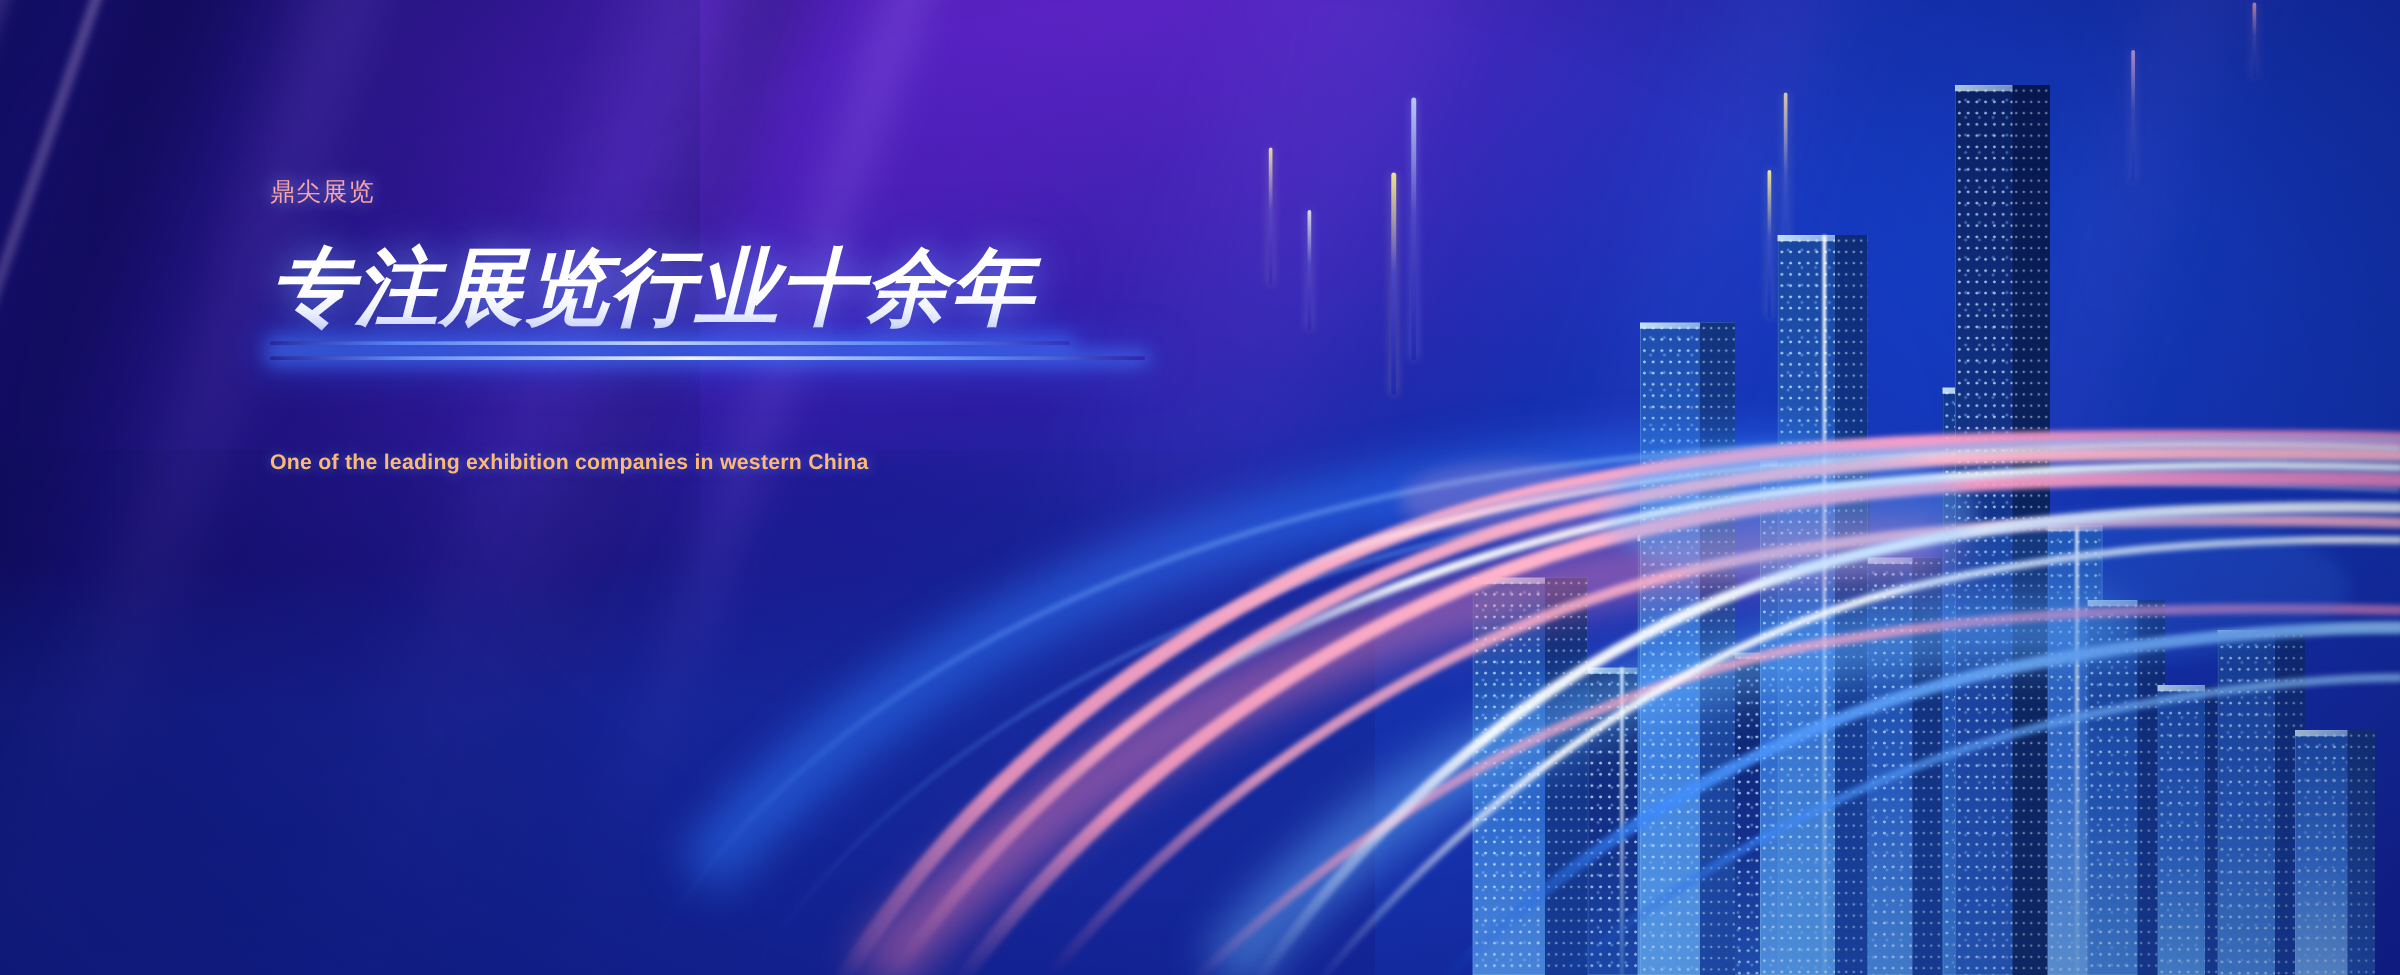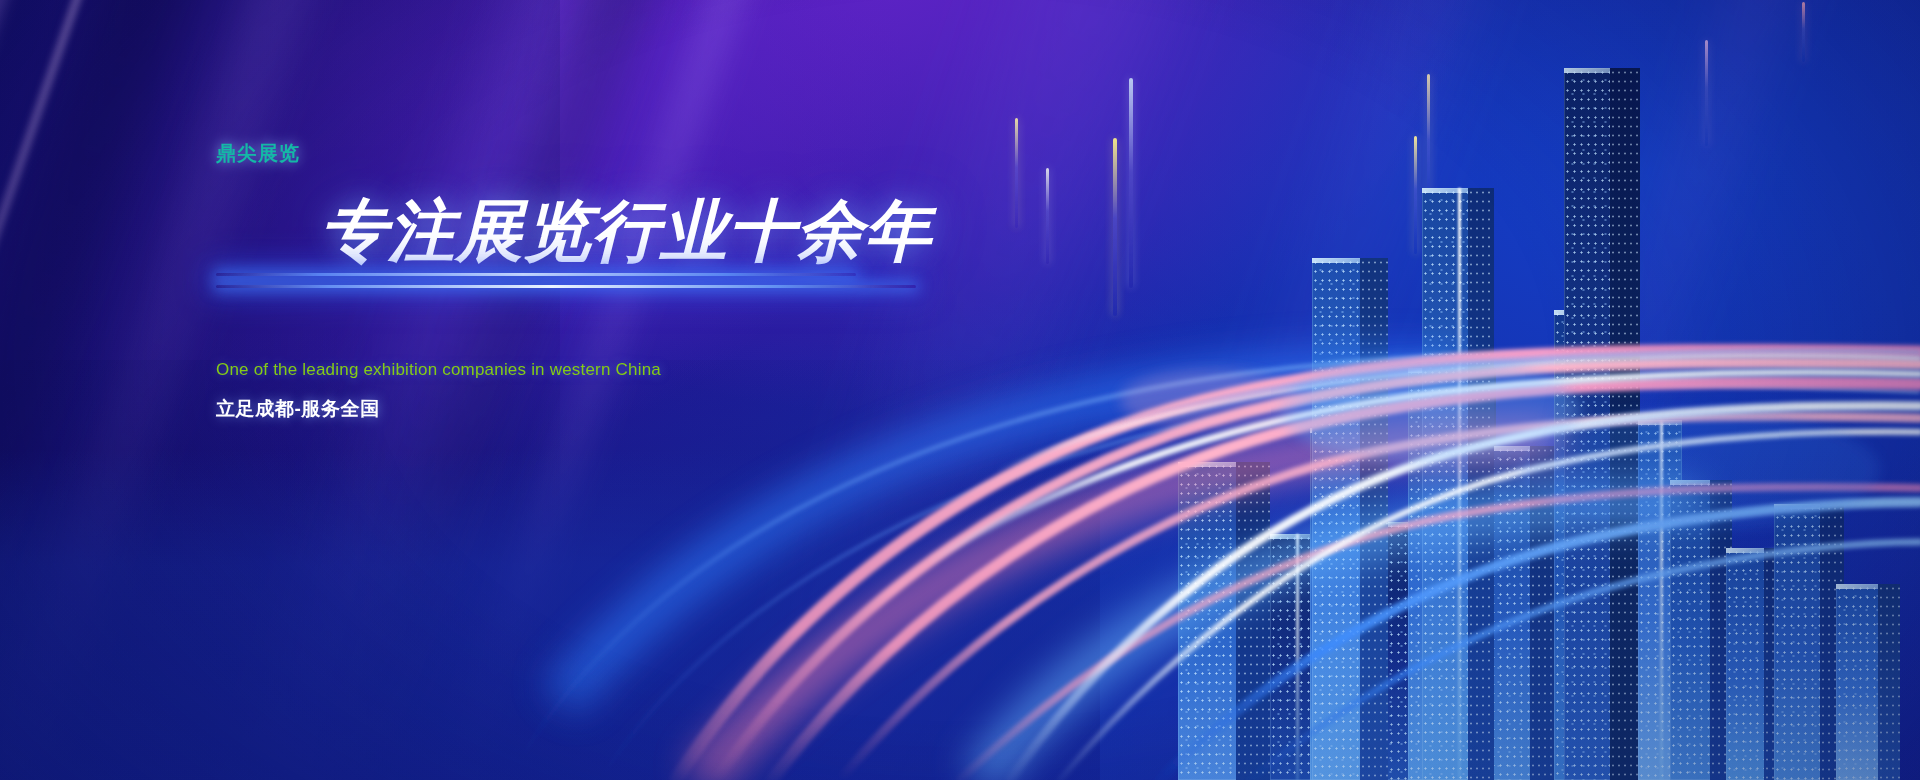--- a/index.html
+++ b/index.html
@@ -89,43 +89,42 @@
     position:absolute;left:0;right:0;bottom:0;height:330px;
     background:linear-gradient(180deg, rgba(18,34,150,0) 0%, rgba(22,48,170,.45) 35%, rgba(20,40,160,.75) 100%);
   }
 
   
   #trails{position:absolute;inset:0;pointer-events:none;}
 
   
   #copy{position:absolute;left:216px;top:140px;width:820px;z-index:40;}
   .brand{
-    font-size:20px;font-weight:700;color:#14b8a6;letter-spacing:1px;
+    font-size:20px;font-weight:400;color:#fca5a5;letter-spacing:1px;
     text-shadow:0 0 14px rgba(150,190,255,.75);margin:0 0 30px 0;
   }
   .headline{
     font-size:67px;font-weight:900;font-style:italic;color:#ffffff;
     letter-spacing:1px;line-height:1.0;margin:0;white-space:nowrap;
     text-shadow:0 0 28px rgba(120,170,255,.65),0 0 60px rgba(80,120,255,.35);
-    text-align:center;
   }
   .glowline{
     position:relative;height:3px;margin:9px 0 0 0;width:640px;
     background:linear-gradient(90deg,rgba(60,90,255,0) 0%,rgba(110,160,255,.85) 16%,rgba(235,245,255,1) 48%,rgba(110,170,255,.8) 80%,rgba(60,90,255,0) 100%);
     box-shadow:0 0 14px 3px rgba(70,130,255,.75),0 0 34px 8px rgba(50,90,240,.45);
     border-radius:3px;
   }
   .glowline.wide{width:700px;}
   .subline{
     font-size:38px;font-weight:500;color:#ffffff;letter-spacing:7px;
     margin:22px 0 0 0;white-space:nowrap;
     text-shadow:0 0 20px rgba(130,180,255,.6);
   }
   .en{
-    font-size:17px;font-weight:400;color:#84cc16;letter-spacing:.2px;
+    font-size:17px;font-weight:700;color:#fdba74;letter-spacing:.2px;
     margin:72px 0 0 0;text-shadow:0 0 10px rgba(120,170,255,.5);
   }
   .tagline{
     font-size:19px;font-weight:700;color:#ffffff;letter-spacing:.6px;
     margin:16px 0 0 0;text-shadow:0 0 12px rgba(140,185,255,.6);
   }
 </style>
 </head>
 <body>
 
@@ -297,17 +296,16 @@
       <ellipse cx="1700" cy="470" rx="180" ry="60" fill="#3f8bff" opacity="0.30"></ellipse>
     </g>
   </svg>
 
   <div id="copy">
     <div class="brand">鼎尖展览</div>
     <h1 class="headline">专注展览行业十余年</h1>
     <div class="glowline"></div>
     <div class="glowline wide"></div>
     <div class="en">One of the leading exhibition companies in western China</div>
-    <div class="tagline">立足成都-服务全国</div>
   </div>
 
   <div class="bg-vignette"></div>
 </div>
 
 </body></html>

